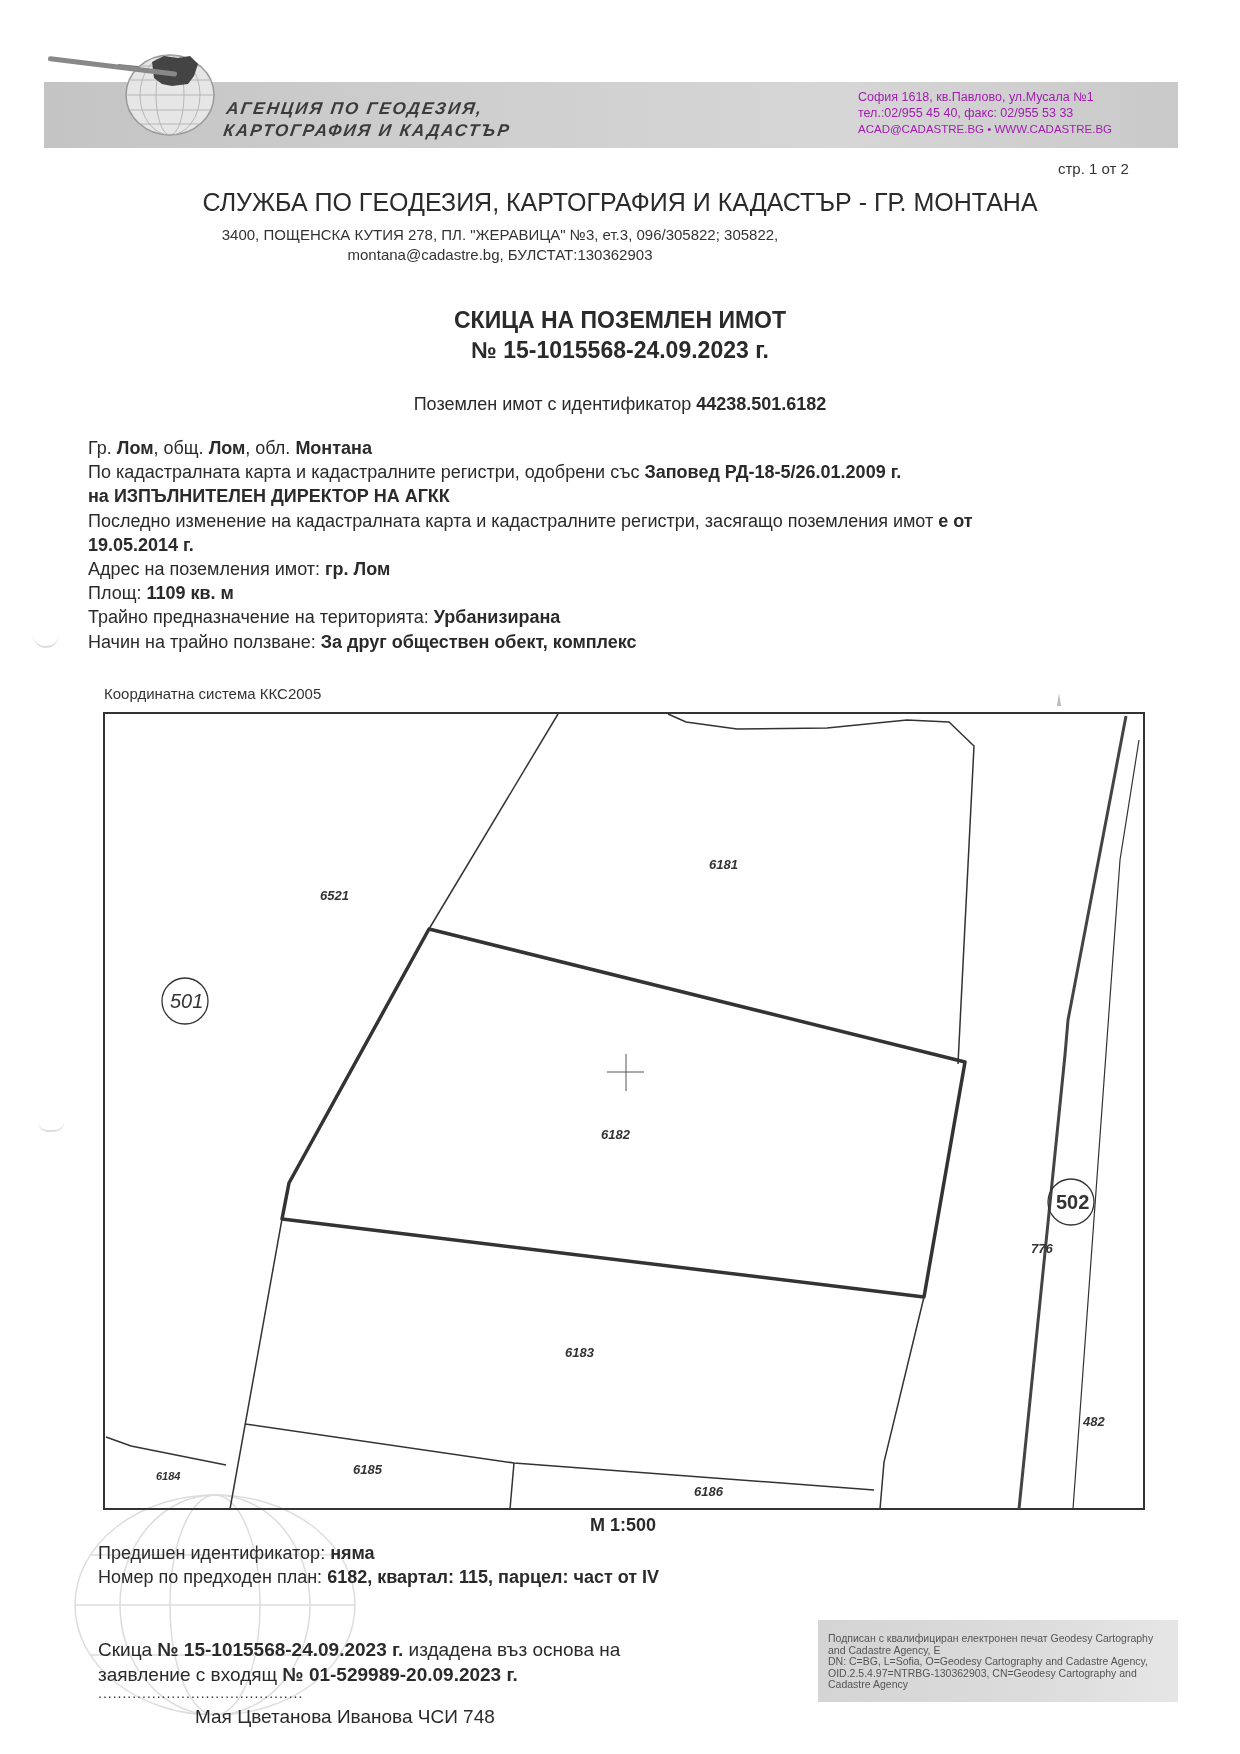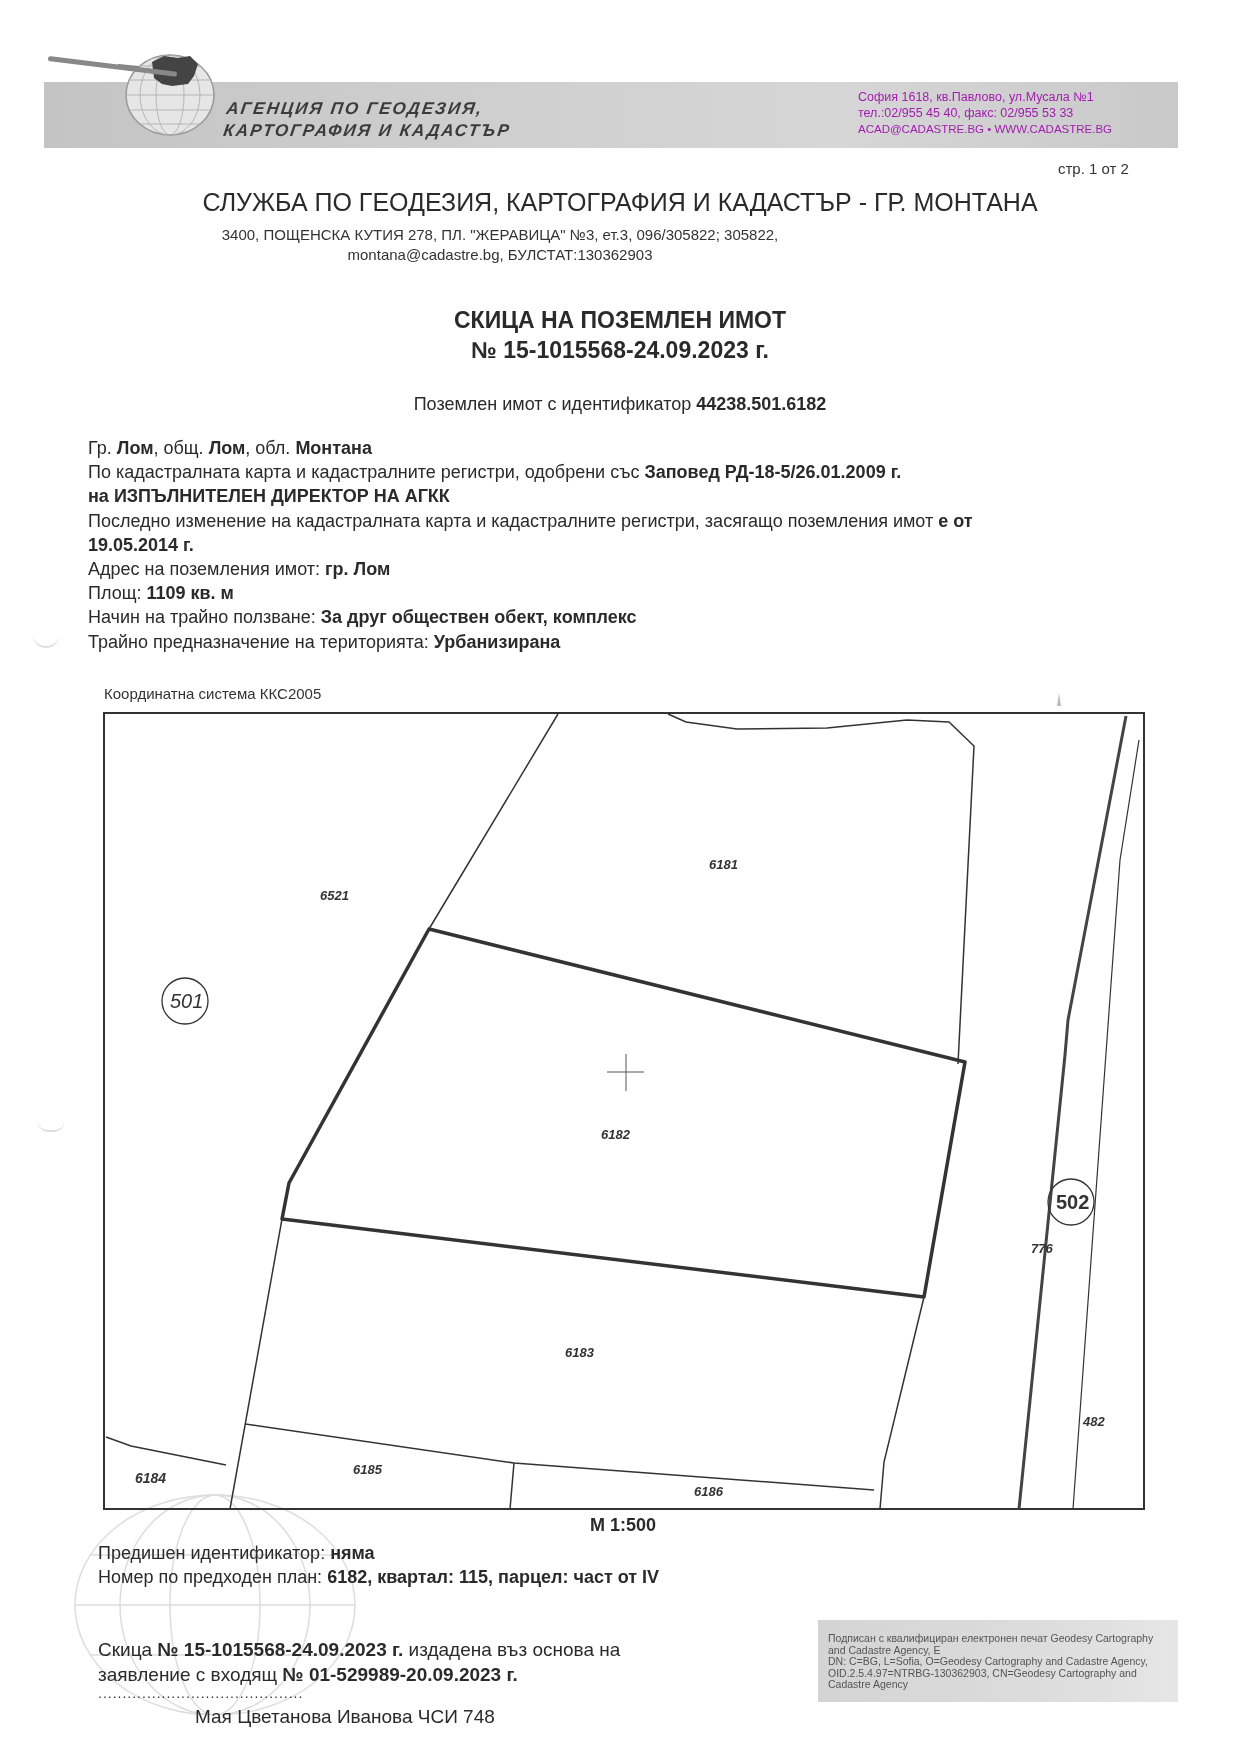--- a/index.html
+++ b/index.html
@@ -115,26 +115,26 @@
   </div>
   <div>
     <span>Адрес на поземления имот:</span>
     <b>гр. Лом</b>
   </div>
   <div>
     <span>Площ:</span>
     <b>1109 кв. м</b>
   </div>
   <div>
+    <span>Трайно предназначение на територията:</span>
+    <b>Урбанизирана</b>
+  </div>
+  <div>
     <span>Начин на трайно ползване:</span>
     <b>За друг обществен обект, комплекс</b>
-  </div>
-  <div>
-    <span>Трайно предназначение на територията:</span>
-    <b>Урбанизирана</b>
   </div>
 </div>
 
 <div class="abs coord">Координатна система ККС2005</div>
 
 <svg class="abs" style="left:0;top:0;" width="1240" height="1754">
 
   <polygon points="1059,693 1061,706 1057,706" fill="#bbb"></polygon>
 
   <rect x="104" y="713" width="1040" height="796" fill="none" stroke="#333" stroke-width="2"></rect>
@@ -169,21 +169,21 @@
   </g>
 
   <circle cx="185" cy="1001" r="23" fill="none" stroke="#333" stroke-width="1.3"></circle>
   <circle cx="1071" cy="1202" r="23" fill="none" stroke="#333" stroke-width="1.3"></circle>
 </svg>
 
 <div class="abs" style="left:320px;top:888px;font-size:13px;font-weight:bold;font-style:italic;color:#333;">6521</div>
 <div class="abs" style="left:709px;top:857px;font-size:13px;font-weight:bold;font-style:italic;color:#333;">6181</div>
 <div class="abs" style="left:601px;top:1127px;font-size:13px;font-weight:bold;font-style:italic;color:#333;">6182</div>
 <div class="abs" style="left:565px;top:1345px;font-size:13px;font-weight:bold;font-style:italic;color:#333;">6183</div>
-<div class="abs" style="left:135px;top:1470px;font-size:14px;font-weight:bold;font-style:italic;color:#333;">6184</div>
+<div class="abs" style="left:156px;top:1470px;font-size:11px;font-weight:bold;font-style:italic;color:#333;">6184</div>
 <div class="abs" style="left:353px;top:1462px;font-size:13px;font-weight:bold;font-style:italic;color:#333;">6185</div>
 <div class="abs" style="left:694px;top:1484px;font-size:13px;font-weight:bold;font-style:italic;color:#333;">6186</div>
 <div class="abs" style="left:1031px;top:1241px;font-size:13px;font-weight:bold;font-style:italic;color:#333;">776</div>
 <div class="abs" style="left:1083px;top:1414px;font-size:13px;font-weight:bold;font-style:italic;color:#333;">482</div>
 <div class="abs" style="left:170px;top:990px;font-size:20px;font-style:italic;color:#333;">501</div>
 <div class="abs" style="left:1056px;top:1191px;font-size:20px;color:#333;font-weight:bold;">502</div>
 
 <div class="abs scale">М 1:500</div>
 
 <svg class="abs watermark" viewBox="0 0 290 240">

